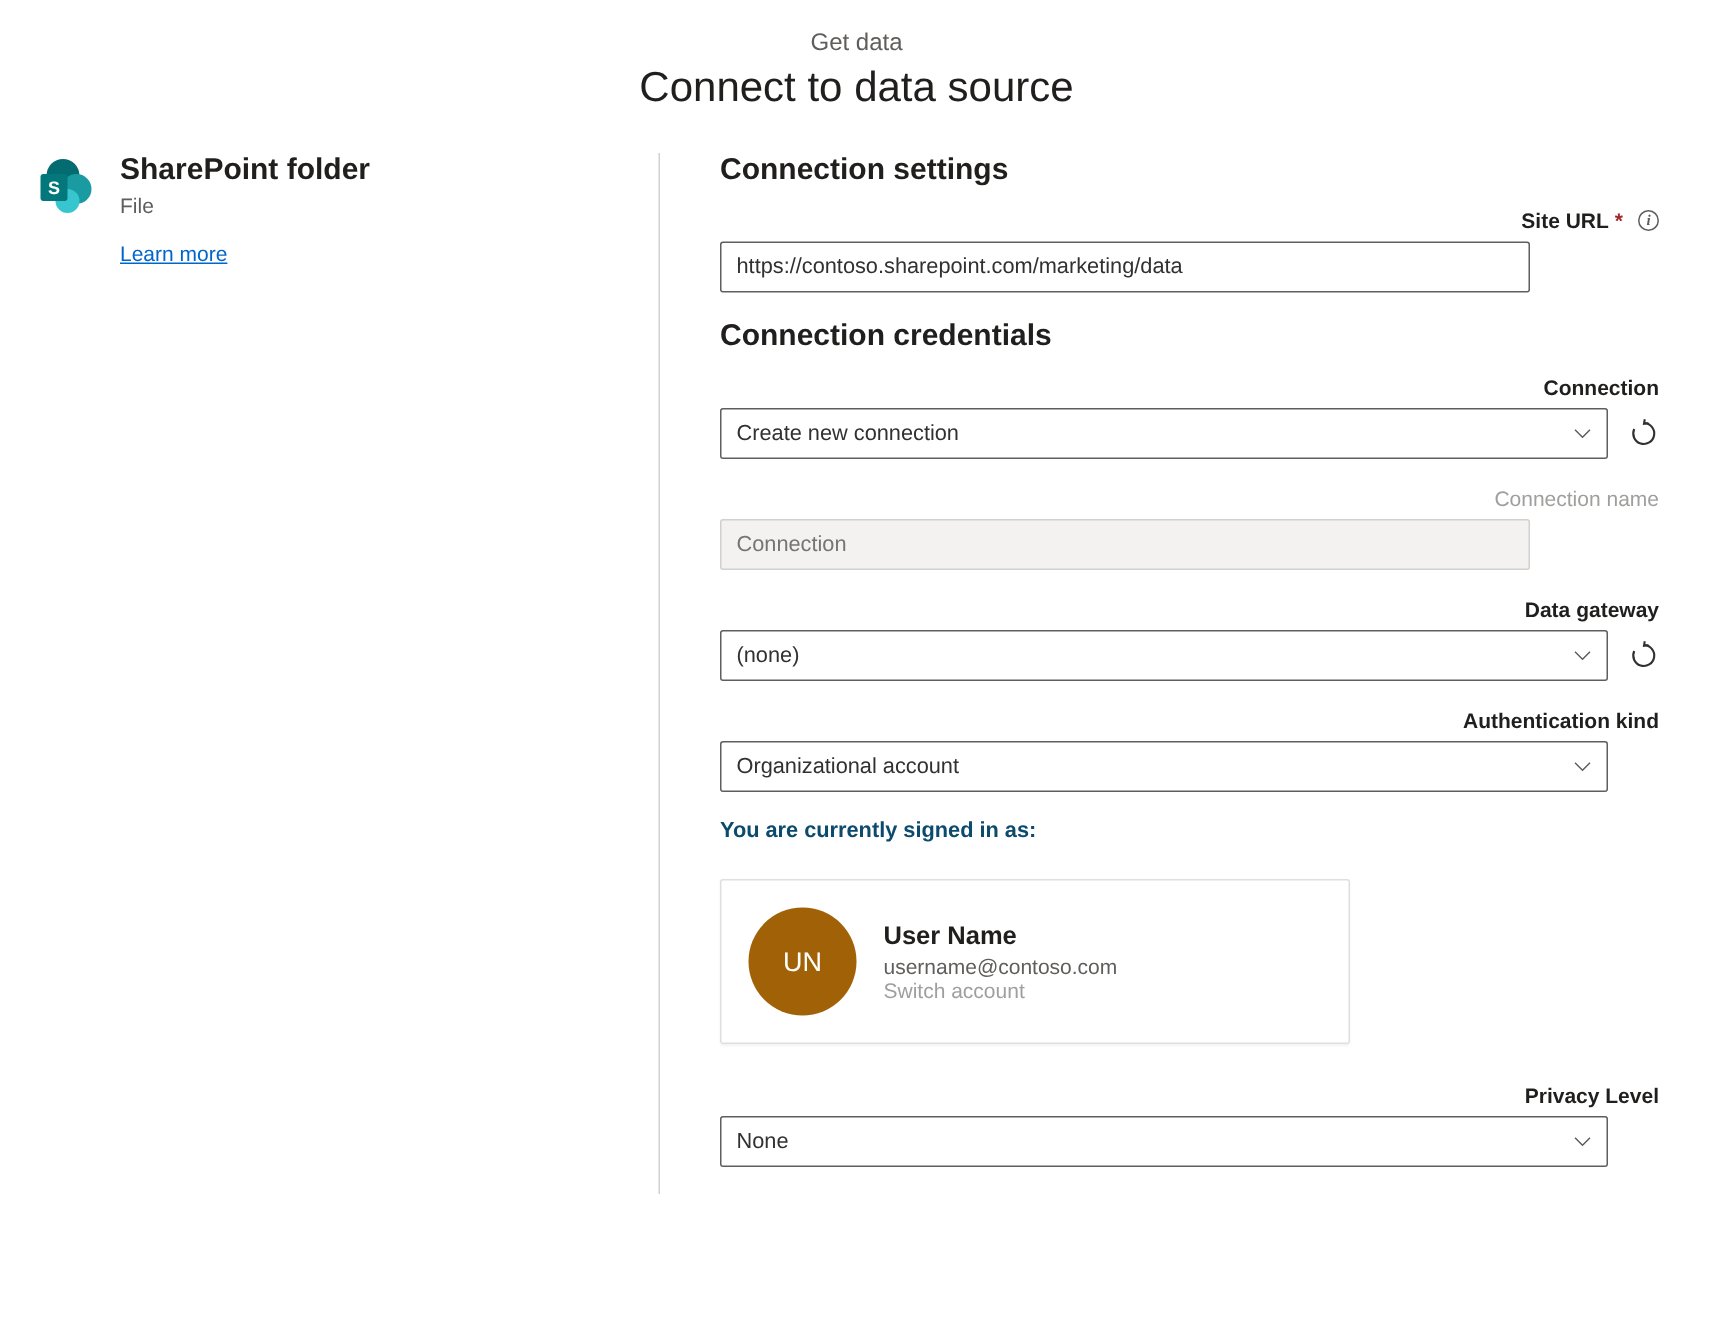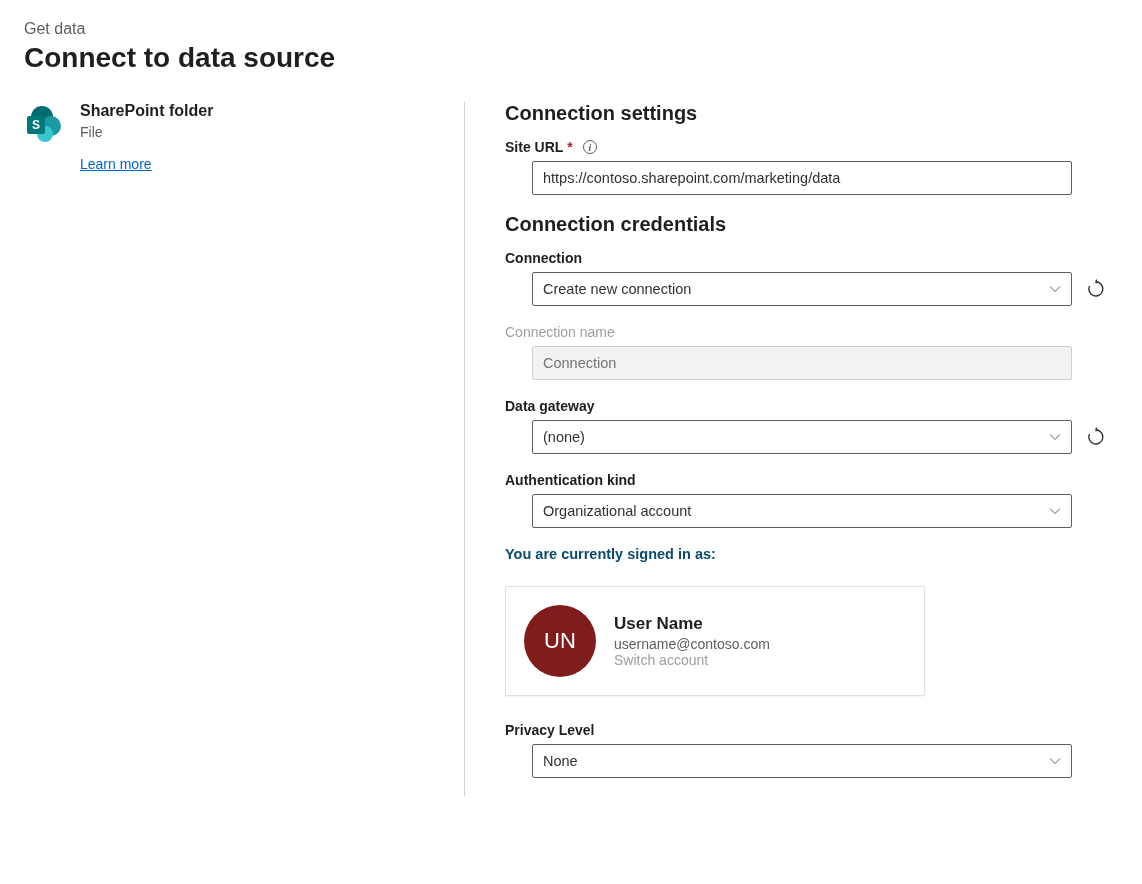--- a/index.html
+++ b/index.html
@@ -10,29 +10,30 @@
     body {
       font-family: "Segoe UI", -apple-system, BlinkMacSystemFont, sans-serif;
       background: #ffffff;
       color: #323130;
       width: 1142px;
       height: 884px;
       padding: 20px 24px;
     }
     .header {
       margin-bottom: 28px;
+      text-align: center;
     }
     .breadcrumb {
       font-size: 16px;
       color: #605e5c;
       margin-bottom: 4px;
     }
     .page-title {
       font-size: 28px;
-      font-weight: 700;
+      font-weight: 400;
       color: #201f1e;
     }
     .content {
       display: flex;
     }
     .left-col {
       width: 490px;
       display: flex;
       align-items: flex-start;
       gap: 16px;
@@ -41,21 +42,21 @@
       width: 40px;
       height: 40px;
       margin-top: 2px;
       flex-shrink: 0;
     }
     .source-info {
       display: flex;
       flex-direction: column;
     }
     .source-title {
-      font-size: 16px;
+      font-size: 20px;
       font-weight: 600;
       color: #201f1e;
     }
     .source-subtitle {
       font-size: 14px;
       color: #605e5c;
       margin-top: 4px;
     }
     .learn-more {
       font-size: 14px;
@@ -80,20 +81,21 @@
     .section-title.second {
     }
     .field-label {
       font-size: 14px;
       font-weight: 600;
       color: #201f1e;
       margin-bottom: 6px;
       display: flex;
       align-items: center;
       gap: 4px;
+      justify-content: flex-end;
     }
     .field-label.disabled {
       color: #a19f9d;
       font-weight: 400;
     }
     .required {
       color: #a4262c;
     }
     .info-icon {
       width: 14px;
@@ -107,39 +109,38 @@
       margin-left: 6px;
       color: #605e5c;
       font-style: italic;
       font-family: Georgia, serif;
     }
     .field-row {
       display: flex;
       align-items: center;
       gap: 14px;
       margin-bottom: 18px;
-      margin-left: 27px;
     }
     .text-input {
       width: 540px;
       height: 34px;
       border: 1px solid #605e5c;
       border-radius: 2px;
       padding: 0 10px;
       font-size: 14.5px;
       font-family: inherit;
       color: #323130;
     }
     .text-input.disabled {
       background: #f3f2f1;
       border-color: #d2d0ce;
       color: #a19f9d;
     }
     .select-box {
-      width: 540px;
+      width: 592px;
       height: 34px;
       border: 1px solid #605e5c;
       border-radius: 2px;
       padding: 0 10px;
       font-size: 14.5px;
       display: flex;
       align-items: center;
       justify-content: space-between;
       cursor: pointer;
       background: #ffffff;
@@ -168,26 +169,26 @@
       display: flex;
       align-items: center;
       gap: 18px;
       margin-bottom: 26px;
       box-shadow: 0 1px 2px rgba(0,0,0,0.05);
     }
     .avatar {
       width: 72px;
       height: 72px;
       border-radius: 50%;
-      background: #7f1d1d;
+      background: #a16207;
       display: flex;
       align-items: center;
       justify-content: center;
       color: #fff;
-      font-size: 22px;
+      font-size: 18px;
       font-weight: 400;
       flex-shrink: 0;
     }
     .user-details {
       display: flex;
       flex-direction: column;
     }
     .user-name {
       font-size: 17px;
       font-weight: 700;

